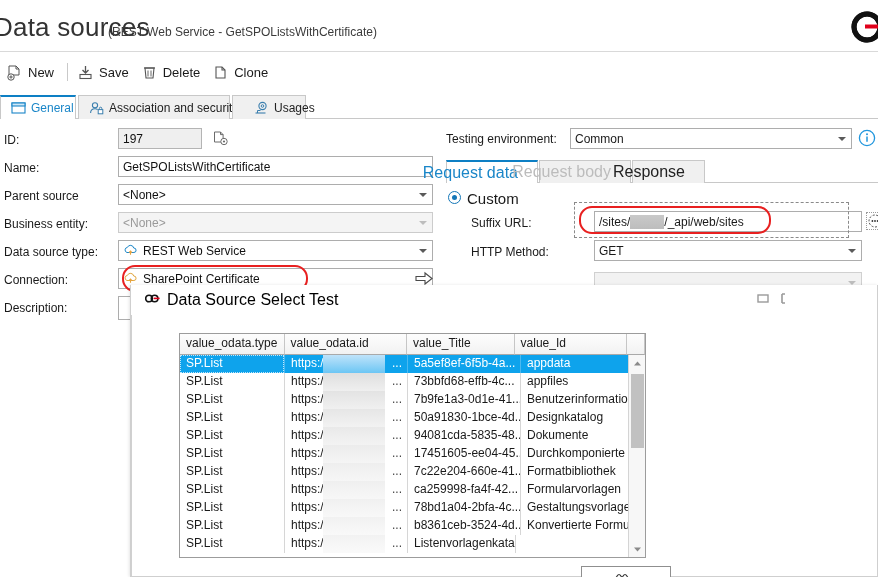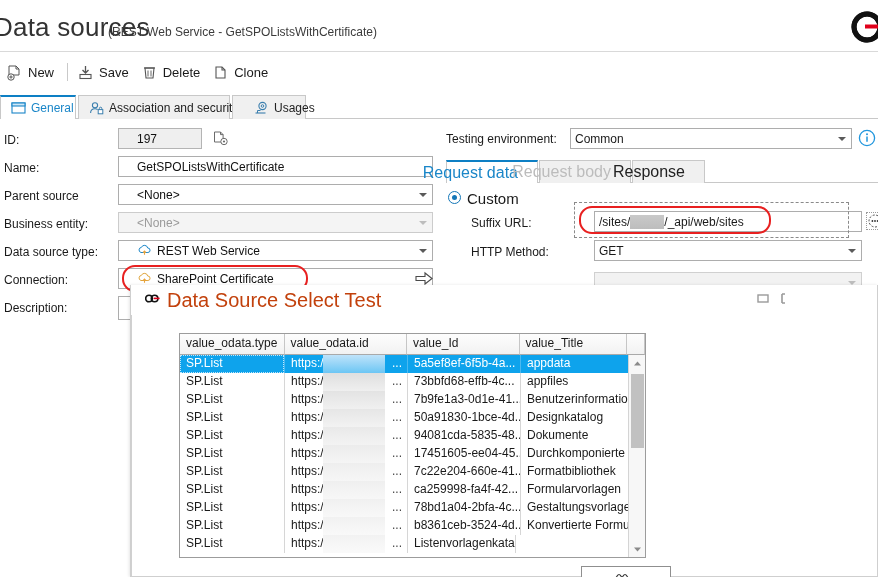--- a/index.html
+++ b/index.html
@@ -82,21 +82,21 @@
   
   .form-left { position: absolute; left: 0; top: 128px; width: 440px; }
   .frow { position: relative; height: 26px; margin-bottom: 2px; }
   .flabel {
     position: absolute; left: 4px; top: 5px; font-size: 12px; color: #1a1a1a;
     white-space: nowrap;
   }
   .fctl {
     position: absolute; left: 118px; top: 0; height: 21px;
     background: #fff; border: 1px solid #adadad; font-size: 12px;
-    display: flex; align-items: center; padding: 0 18px; color: #111; text-align: right;
+    display: flex; align-items: center; padding: 0 4px; color: #111; text-align: right;
   }
   .fctl.readonly { background: #efefef; border-color: #b4b4b4; }
   .fctl.disabled { background: #f4f4f4; border-color: #cccccc; color: #9a9a9a; }
   .w-narrow { width: 84px; }
   .w-wide { width: 315px; }
   .w-drop { width: 315px; }
   .caret {
     position: absolute; right: 5px; top: 50%; transform: translateY(-50%);
     width: 0; height: 0; border-left: 4px solid transparent;
     border-right: 4px solid transparent; border-top: 4px solid #5a5a5a;
@@ -172,21 +172,21 @@
   
   .dialog {
     position: absolute; left: 130px; top: 285px; width: 748px; height: 292px;
     background: #ffffff; border: 1px solid #cfcfcf; border-top: none;
     box-shadow: -1px 0 3px rgba(0,0,0,.10);
   }
   .dlg-titlebar {
     position: relative; height: 30px; background: #fff;
     display: flex; align-items: center; padding-left: 14px; gap: 7px;
   }
-  .dlg-title { font-size: 20px; color: #c2410c; white-space: nowrap; }
+  .dlg-title { font-size: 16px; color: #000000; white-space: nowrap; }
   .dlg-ctrls {
     position: absolute; right: 86px; top: 8px; display: flex; gap: 11px; align-items: center;
   }
 
   
   .grid {
     position: absolute; left: 48px; top: 48px; width: 467px; height: 225px;
     border: 1px solid #9c9c9c; background: #fff; overflow: hidden;
     display: flex; flex-direction: column;
   }
@@ -516,22 +516,22 @@
             <path d="M2 1h3M2 1v9M2 10h3" fill="none" stroke="#9a9a9a" stroke-width="1.6"></path>
           </svg>
         </span>
       </span>
     </div>
 
     <div class="grid">
       <div class="grid-head">
         <div class="gh col0">value_odata.type</div>
         <div class="gh col1">value_odata.id</div>
+        <div class="gh col3">value_Title</div>
         <div class="gh col2">value_Id</div>
-        <div class="gh col3">value_Title</div>
         <div class="gh" style="width:18px;"></div>
       </div>
 
       <div class="grid-body">
 
         <div class="grow sel">
           <div class="gc col0">SP.List</div>
           <div class="gc col1">
             <span>https:/</span>
             <span class="redact-cell" style="background:linear-gradient(#bfe3fa,#6cc6f4);"></span>

